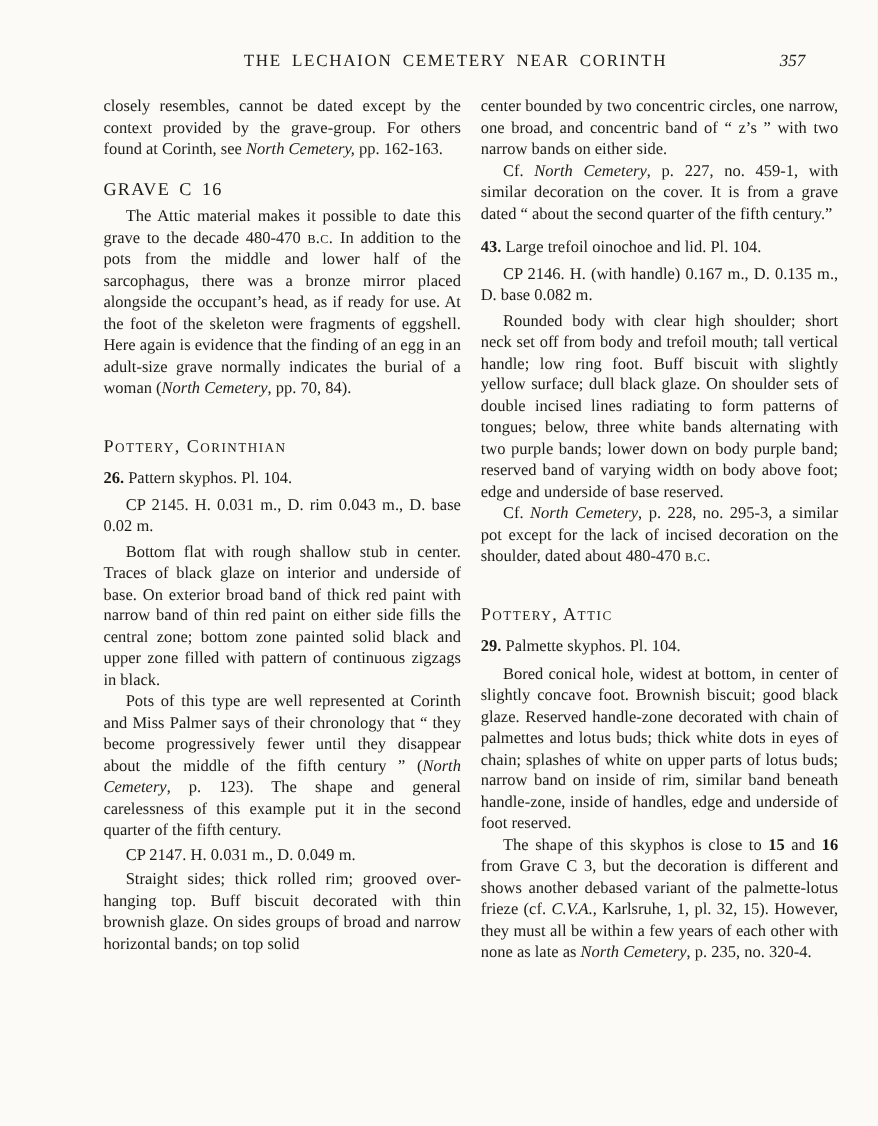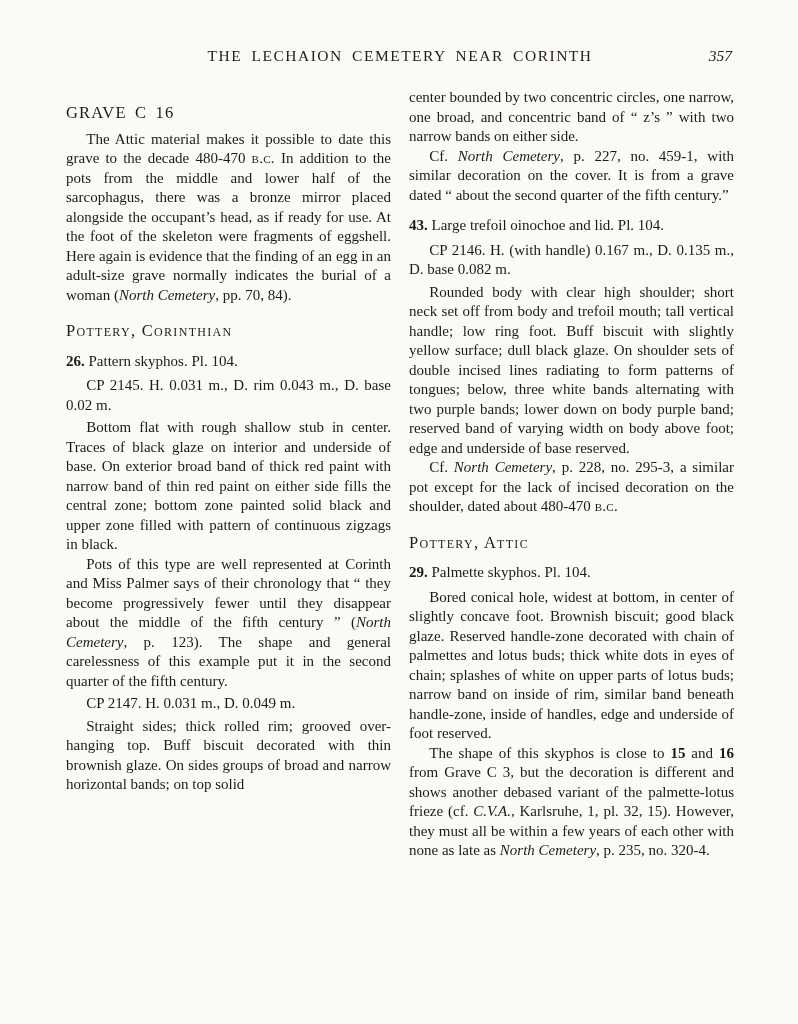--- a/index.html
+++ b/index.html
@@ -11,21 +11,21 @@
     position: relative;
     width: 798px;
     height: 1024px;
     margin: 0 auto;
     background: #fbfaf6;
     color: #1c1b19;
     font-family: "Liberation Serif", "DejaVu Serif", serif;
     font-size: 15px;
     line-height: 19.5px;
     box-sizing: border-box;
-    padding: 46px 64px 0 66px;
+    padding: 46px 64px 0 94px;
     overflow: hidden;
   }
   .running-head {
     position: relative;
     height: 24px;
     margin-bottom: 18px;
   }
   .running-head .title {
     position: absolute;
     left: 0; right: 0;
@@ -59,21 +59,21 @@
     letter-spacing: 1.2px;
     word-spacing: 3px;
     margin: 15px 0 7px 0;
     text-align: left;
     text-indent: 0;
   }
   .section-heading {
     font-variant: small-caps;
     font-size: 16.5px;
     letter-spacing: 1.3px;
-    margin: 16px 0 8px 0;
+    margin: 32px 0 8px 0;
     text-align: left;
     text-indent: 0;
   }
   .entry {
     padding-left: 2.55em;
     text-indent: -2.55em;
     margin: 11px 0 5px 0;
   }
   .catalog {
     text-indent: 1.35em;
@@ -86,20 +86,21 @@
 </head>
 <body>
 
 <div class="page">
   <div class="running-head">
     <div class="title">THE LECHAION CEMETERY NEAR CORINTH</div>
     <div class="pagenum">357</div>
   </div>
   <div class="columns">
     <div class="col" id="col-left">
+        <p class="para noindent"><span>closely resembles, cannot be dated except by the context provided by the grave-group.  For others found at Corinth, see </span><span class="i">North Cemetery,</span><span> pp. 162-163.</span></p>
         <p class="grave-heading"><span>GRAVE C 16</span></p>
         <p class="para"><span>The Attic material makes it possible to date this grave to the decade 480-470 </span><span class="sc">b.c.</span><span>  In addition to the pots from the middle and lower half of the sarcophagus, there was a bronze mirror placed alongside the occupant’s head, as if ready for use.  At the foot of the skeleton were fragments of eggshell.  Here again is evidence that the finding of an egg in an adult-size grave normally indicates the burial of a woman (</span><span class="i">North Cemetery</span><span>, pp. 70, 84).</span></p>
         <p class="section-heading"><span>Pottery, Corinthian</span></p>
         <p class="entry"><span class="b">26.</span><span>  Pattern skyphos.  Pl. 104.</span></p>
         <p class="catalog"><span>CP 2145.  H. 0.031 m., D. rim 0.043 m., D. base 0.02 m.</span></p>
         <p class="para"><span>Bottom flat with rough shallow stub in center.  Traces of black glaze on interior and underside of base.  On exterior broad band of thick red paint with narrow band of thin red paint on either side fills the central zone; bottom zone painted solid black and upper zone filled with pattern of continuous zigzags in black.</span></p>
         <p class="para"><span>Pots of this type are well represented at Corinth and Miss Palmer says of their chronology that “ they become progressively fewer until they disappear about the middle of the fifth century ” (</span><span class="i">North Cemetery</span><span>, p. 123).  The shape and general carelessness of this example put it in the second quarter of the fifth century.</span></p>
         <p class="catalog"><span>CP 2147.  H. 0.031 m., D. 0.049 m.</span></p>
         <p class="para"><span>Straight sides; thick rolled rim; grooved over-hanging top.  Buff biscuit decorated with thin brownish glaze.  On sides groups of broad and narrow horizontal bands; on top solid</span></p>
       </div>

